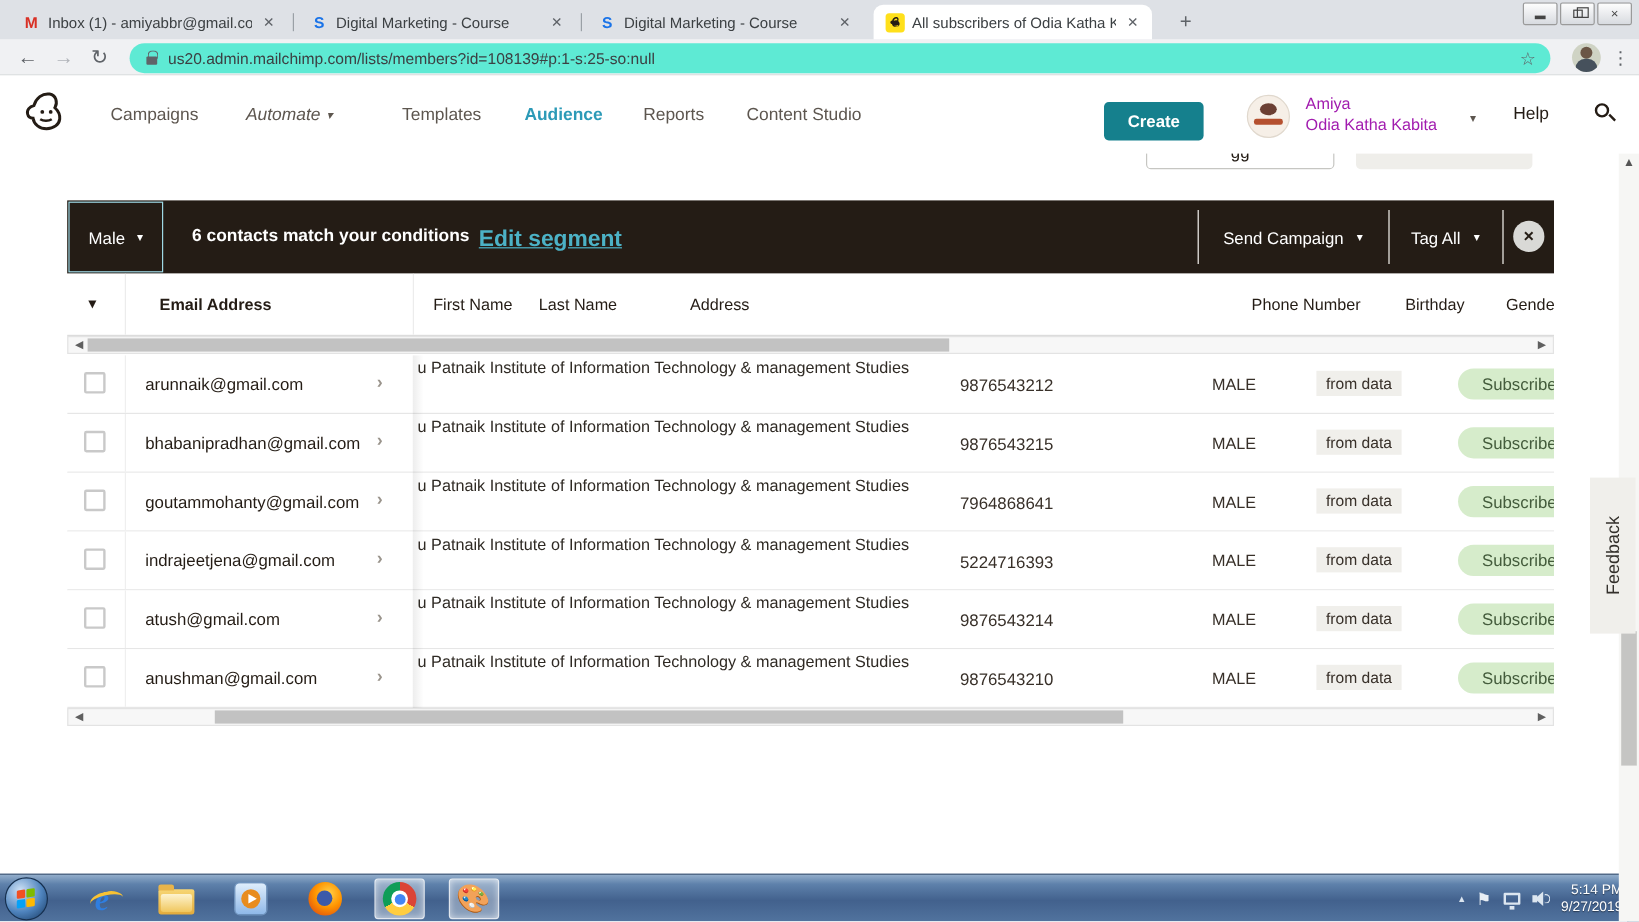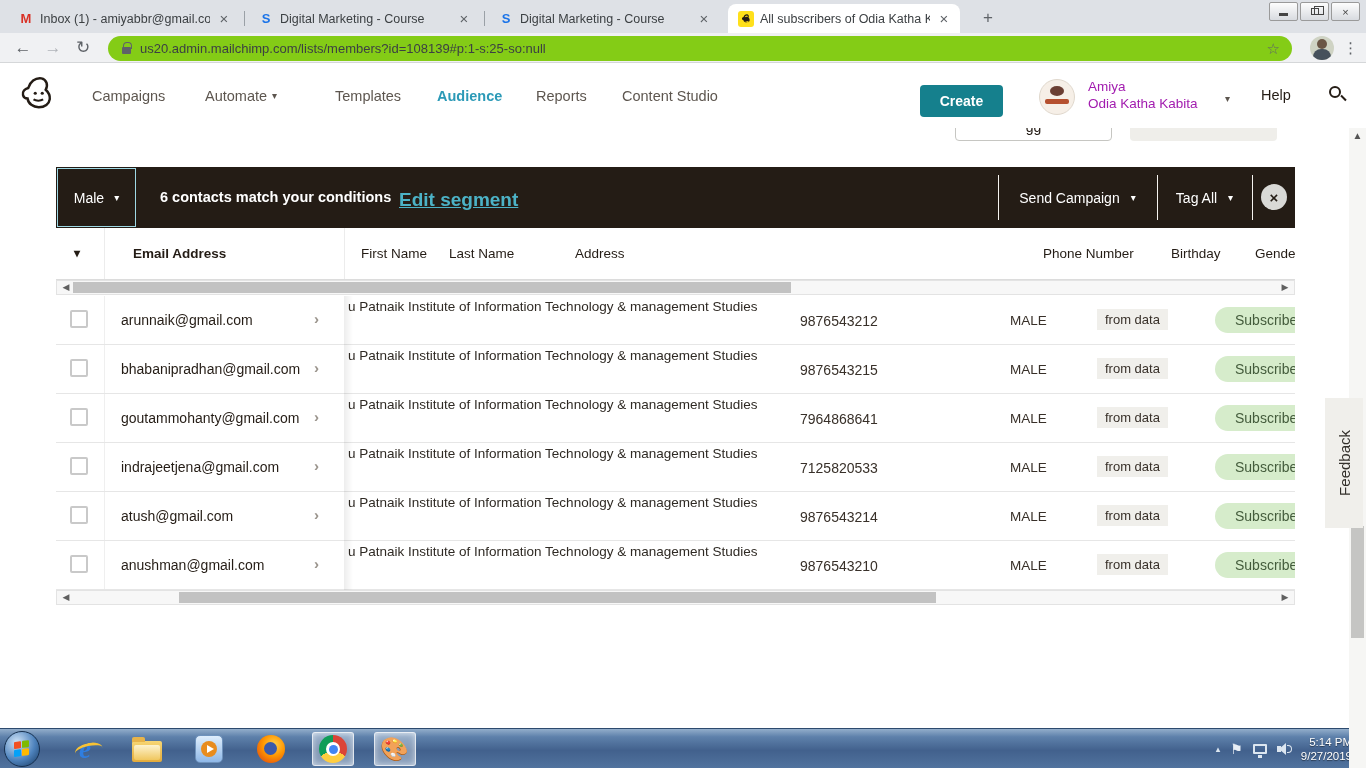--- a/index.html
+++ b/index.html
@@ -20,21 +20,21 @@
   .fav-mc { background:#ffe01b; border-radius:3px; }
   .newtab { position:absolute; top:6px; left:975px; width:26px; height:24px; text-align:center; line-height:24px; font-size:17px; color:#5f6368; }
   .wincontrols { position:absolute; top:2px; right:6px; display:flex; }
   .winbtn { width:29px; height:19px; border:1px solid #9a9a9a; background:linear-gradient(#fdfdfd,#d8dbe0); margin-left:2px; display:flex; align-items:center; justify-content:center; color:#444; font-size:11px; border-radius:2px; }
   .glyph-min { width:9px; height:3px; background:#444; margin-top:6px; }
   .glyph-restore { width:8px; height:7px; border:1px solid #444; position:relative; }
   .glyph-restore:before { content:""; position:absolute; left:2px; top:-3px; width:8px; height:7px; border:1px solid #444; }
 
   .toolbar { position:absolute; top:33px; left:0; width:1366px; height:30px; background:#f0f1f3; border-bottom:1px solid #d5d7d9; display:flex; align-items:center; }
   .navbtn { color:#5f6368; font-size:17px; width:30px; text-align:center; }
-  .omnibox { position:absolute; left:108px; top:3px; width:1184px; height:25px; background:#84cc16; border-radius:13px; display:flex; align-items:center; padding:0 10px; }
+  .omnibox { position:absolute; left:108px; top:3px; width:1184px; height:25px; background:#5eead4; border-radius:13px; display:flex; align-items:center; padding:0 10px; }
   .lock { width:9px; height:7px; background:#5f6368; border-radius:1px; position:relative; margin:3px 9px 0 4px; }
   .lock:before { content:""; position:absolute; left:1px; top:-5px; width:7px; height:6px; border:1.5px solid #5f6368; border-bottom:none; border-radius:4px 4px 0 0; }
   .url { color:#3c4043; font-size:13px; flex:1; }
   .star { color:#5f6368; font-size:15px; margin-right:2px; }
   .profile-avatar { position:absolute; right:32px; top:3px; width:24px; height:24px; border-radius:50%; background:#cfd3c4; overflow:hidden; }
   .profile-avatar .head { position:absolute; left:7px; top:3px; width:10px; height:10px; border-radius:50%; background:#6b5646; }
   .profile-avatar .body { position:absolute; left:3px; top:13px; width:18px; height:12px; border-radius:8px 8px 0 0; background:#46515c; }
   .dots { position:absolute; right:8px; top:6px; color:#5f6368; font-size:15px; }
 
   
@@ -207,21 +207,21 @@
         <svg width="42" height="44" viewBox="0 0 24 24">
             <path d="M17 9c1.5-2.5.5-6-2.5-6.5C11 2 8 4.5 7 8c-2 .5-3.5 2-3 4 .3 1.4 1.6 2 2.6 2 .4 3 3.2 5 6.4 5 3.5 0 6-2 6.3-4.6.2-2-.8-4-2.3-5.4z" fill="none" stroke="#241c15" stroke-width="1.4"></path>
             <circle cx="11" cy="11" r="0.9" fill="#241c15"></circle>
             <circle cx="15" cy="11" r="0.9" fill="#241c15"></circle>
             <path d="M10 14.5c1.5 1 4 1 5.5 0" fill="none" stroke="#241c15" stroke-width="1.2"></path>
           </svg>
       </div>
       <div class="mc-nav" style="left:92px;">
           <span class="navitem">Campaigns</span>
         </div>
-      <div class="mc-nav" style="left:205px;">
+      <div class="mc-nav" style="left:205px;font-style:italic;">
           <span class="navitem">Automate</span>
           <span class="caret">▾</span>
         </div>
       <div class="mc-nav" style="left:437px; color:#2c9ab7; font-weight:bold;">
           <span class="navitem">Audience</span>
         </div>
       <div class="mc-nav" style="left:335px;">
           <span class="navitem">Templates</span>
         </div>
       <div class="mc-nav" style="left:536px;">
@@ -321,21 +321,21 @@
         <span class="fromdata">from data</span>
         <span class="subpill">Subscribed</span>
       </div>
 
       <div class="row">
         <div class="row-divider-v"></div>
         <div class="checkbox"></div>
         <span class="email">indrajeetjena@gmail.com</span>
         <span class="row-arrow">›</span>
         <span class="addr">u Patnaik Institute of Information Technology &amp; management Studies</span>
-        <span class="phone">7125820533</span>
+        <span class="phone">5224716393</span>
         <span class="gender">MALE</span>
         <span class="fromdata">from data</span>
         <span class="subpill">Subscribed</span>
       </div>
 
       <div class="row">
         <div class="row-divider-v"></div>
         <div class="checkbox"></div>
         <span class="email">atush@gmail.com</span>
         <span class="row-arrow">›</span>

